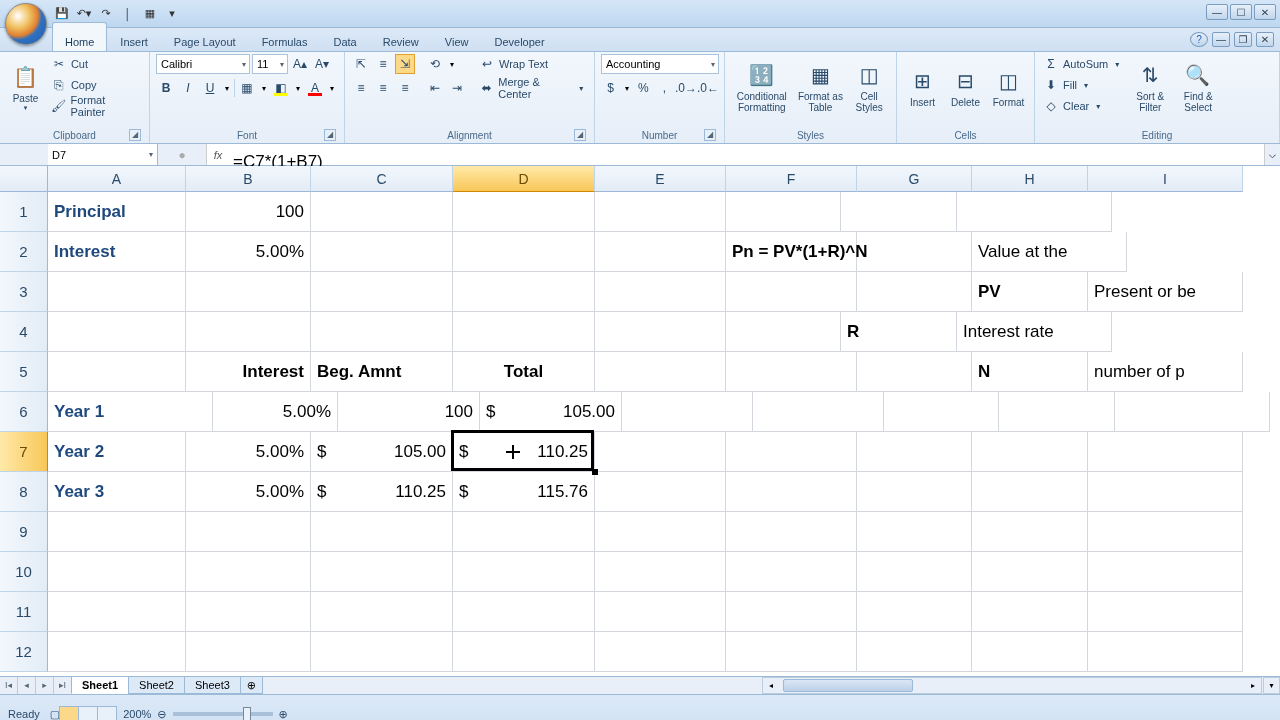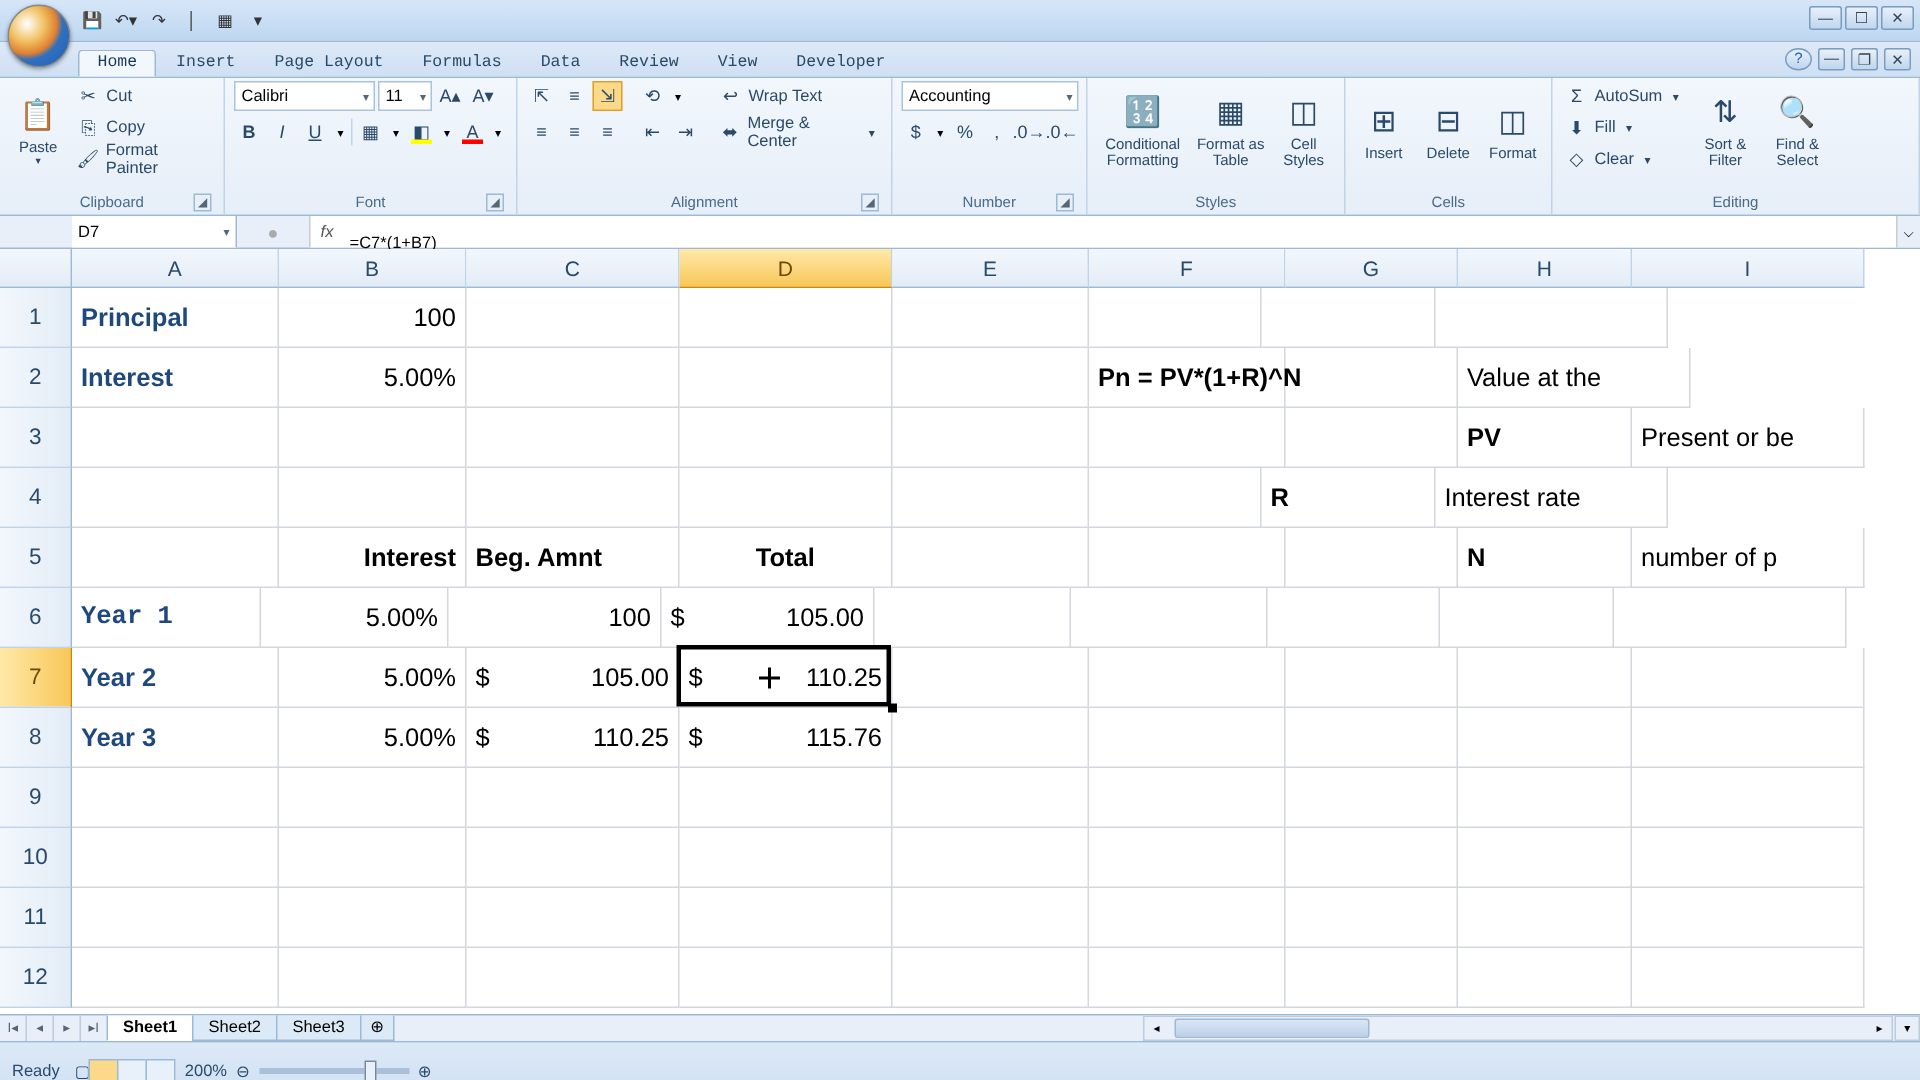--- a/index.html
+++ b/index.html
@@ -9,21 +9,21 @@
 .titlebar { height: 28px; background: linear-gradient(#d6e6f8, #bdd7f0); display: flex; align-items: center; position: relative; border-bottom: 1px solid #9db9d8; }
 .office-btn { width: 42px; height: 42px; position: absolute; left: 5px; top: 3px; z-index: 10; border-radius: 50%; background: radial-gradient(circle at 30% 30%, #fff, #f0c060 30%, #e08030 50%, #3070c0 60%, #2060b0); border: 1px solid #888; box-shadow: 0 1px 3px rgba(0,0,0,.4); }
 .qat { display: flex; align-items: center; margin-left: 52px; gap: 2px; }
 .qat-btn { width: 20px; height: 20px; display: flex; align-items: center; justify-content: center; font-size: 11px; color: #333; }
 .title-text { position: absolute; left: 50%; transform: translateX(-50%); color: #3a5a7a; font-size: 12px; }
 .win-controls { position: absolute; right: 4px; top: 4px; display: flex; gap: 2px; }
 .win-btn { width: 22px; height: 16px; background: linear-gradient(#e8f0fa, #c0d6ec); border: 1px solid #7a9cc0; border-radius: 2px; display: flex; align-items: center; justify-content: center; font-size: 10px; color: #345; }
 
 
 .tabstrip { height: 24px; background: linear-gradient(#dce9f7, #cfe0f3); display: flex; align-items: flex-end; padding-left: 52px; border-bottom: 1px solid #9db9d8; position: relative; }
-.tab { padding: 2px 12px 3px; font-size: 11px; color: #2a4a6a; cursor: pointer; border: 1px solid transparent; border-bottom: none; font-family: Liberation Mono, monospace; }
+.tab { padding: 13px 12px 3px; font-size: 11px; color: #2a4a6a; cursor: pointer; border: 1px solid transparent; border-bottom: none; }
 .tab.active { background: #f2f7fc; border-color: #9db9d8; border-radius: 3px 3px 0 0; color: #1a3a5a; }
 .tab-right { position: absolute; right: 6px; top: 4px; display: flex; gap: 4px; }
 .tab-right .win-btn { width: 18px; height: 15px; }
 
 
 .ribbon { height: 92px; background: linear-gradient(#f2f7fc, #e6eef8); border-bottom: 1px solid #9db9d8; display: flex; }
 .rgroup { border-right: 1px solid #c0d4e8; padding: 2px 6px 0; display: flex; flex-direction: column; justify-content: space-between; position: relative; }
 .rgroup-label { text-align: center; font-size: 10px; color: #4a6a8a; padding: 2px 0; position: relative; }
 .dialog-launcher { position: absolute; right: 2px; bottom: 2px; width: 12px; height: 12px; border: 1px solid #9db9d8; font-size: 8px; line-height: 10px; text-align: center; color: #567; }
 .rbody { display: flex; align-items: flex-start; gap: 4px; flex: 1; }
@@ -38,21 +38,21 @@
 .iconbtn { width: 20px; height: 20px; display: flex; align-items: center; justify-content: center; font-size: 12px; color: #2a4a6a; border: 1px solid transparent; }
 .iconbtn.sel { background: #fcd889; border-color: #e0a030; }
 .dd { width: 10px; font-size: 8px; text-align: center; }
 
 
 .formulabar { height: 22px; border-bottom: 1px solid #9db9d8; display: flex; align-items: stretch; background: #e8eff8; }
 .namebox { width: 110px; border-right: 1px solid #9db9d8; background: #fff; display: flex; align-items: center; padding: 0 4px; font-size: 11px; position: relative; margin-left: 48px; }
 .namebox::after { content: "▾"; position: absolute; right: 4px; font-size: 8px; color: #567; }
 .fx-area { display: flex; align-items: center; flex: 1; background: #fff; border-left: 1px solid #ccc; }
 .fx-btn { width: 22px; text-align: center; font-style: italic; color: #555; font-size: 11px; }
-.fx-input { flex: 1; padding: 0 4px; font-size: 11px; margin-top: 14px; }
+.fx-input { flex: 1; padding: 0 4px; font-size: 17px; margin-top: 14px; }
 .fbar-expand { width: 16px; background: #e8eff8; border-left: 1px solid #ccc; text-align: center; font-size: 9px; line-height: 22px; }
 
 
 .grid-area { position: relative; height: 510px; overflow: hidden; }
 .corner { position: absolute; left: 0; top: 0; width: 48px; height: 26px; background: linear-gradient(#f2f7fc,#e3ecf6); border-right: 1px solid #9db9d8; border-bottom: 1px solid #9db9d8; }
 .colheads { position: absolute; left: 48px; top: 0; right: 0; height: 26px; display: flex; }
 .colhead { border-right: 1px solid #c0d4e8; border-bottom: 1px solid #9db9d8; background: linear-gradient(#f2f7fc,#e3ecf6); text-align: center; font-size: 14px; line-height: 26px; color: #2a4a6a; }
 .colhead.sel { background: linear-gradient(#ffe9a8,#f8c758); color: #6a4a00; border-bottom-color: #d08800; }
 .rowheads { position: absolute; left: 0; top: 26px; width: 48px; }
 .rowhead { border-right: 1px solid #9db9d8; border-bottom: 1px solid #c0d4e8; background: linear-gradient(90deg,#f2f7fc,#e3ecf6); text-align: center; font-size: 15px; line-height: 40px; height: 40px; color: #2a4a6a; }
@@ -403,21 +403,21 @@
         <div class="cell bold r" style="width: 125px;">Interest</div>
         <div class="cell bold" style="width: 142px;">Beg. Amnt</div>
         <div class="cell bold c" style="width: 142px;">Total</div>
         <div class="cell" style="width: 131px;"></div>
         <div class="cell" style="width: 131px;"></div>
         <div class="cell" style="width: 115px;"></div>
         <div class="cell bold" style="width: 116px;">N</div>
         <div class="cell" style="width: 155px;">number of p</div>
       </div>
       <div class="row">
-        <div class="cell bold blue" style="width: 126px; font-family: Liberation Mono, monospace;">Year 1</div>
+        <div class="cell bold blue" style="width: 165px;">Year 1</div>
         <div class="cell r" style="width: 125px;">5.00%</div>
         <div class="cell r" style="width: 142px;">100</div>
         <div class="cell" style="width: 142px;">
           <span class="acc-dollar">
             <span>$</span>
             <span>105.00</span>
           </span>
         </div>
         <div class="cell" style="width: 131px;"></div>
         <div class="cell" style="width: 131px;"></div>

